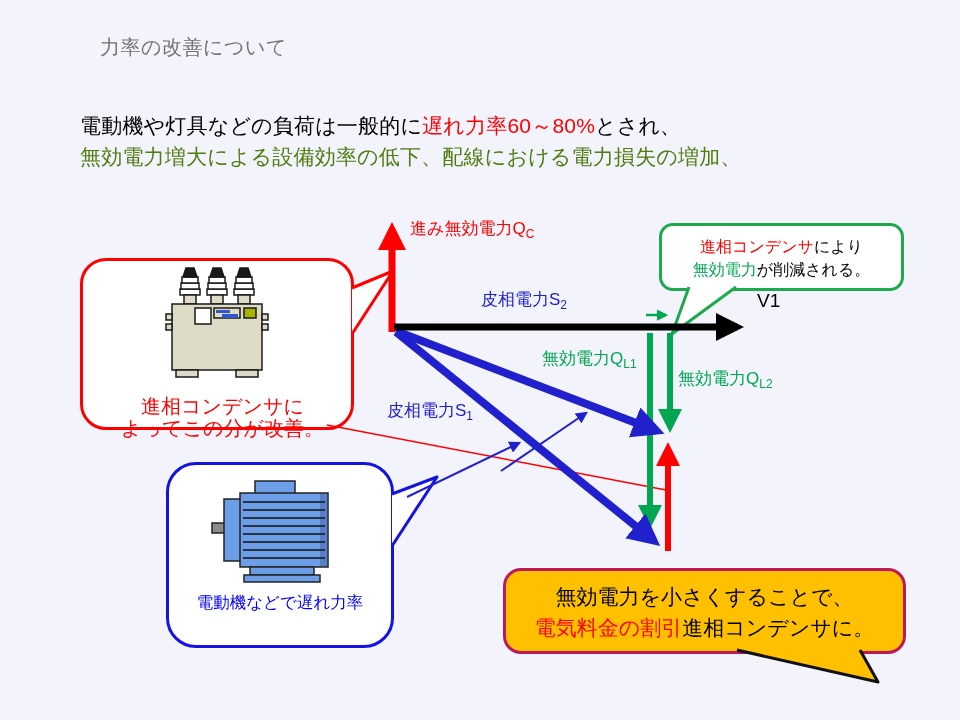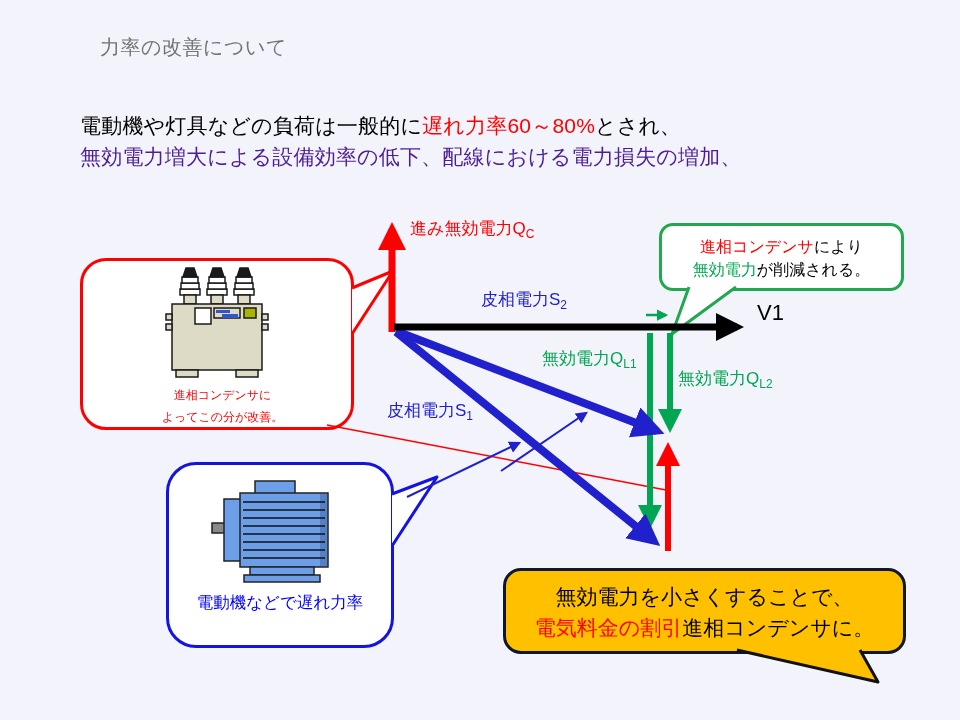--- a/index.html
+++ b/index.html
@@ -5,42 +5,42 @@
   html,body{margin:0;padding:0;}
   body{font-family:"Liberation Sans","DejaVu Sans",sans-serif;}
   #slide{position:relative;width:960px;height:720px;background:#F3F3FB;overflow:hidden;}
 
   
   .title{position:absolute;left:100px;top:34px;font-size:20px;color:#737373;
          text-underline-offset:5px;letter-spacing:.5px;}
   .intro{position:absolute;left:80px;top:90px;font-size:21px;line-height:31px;color:#000;
          letter-spacing:.2px;white-space:nowrap;margin-top:20px;}
   .t-red{color:#FF0000;}
-  .t-blue{color:#4c1d95;text-align:center;}
+  .t-blue{color:#4d7c0f;text-align:center;}
   .t-green{color:#00A651;}
   .t-black{color:#000;}
 
   
   .vlabel{position:absolute;font-size:17px;white-space:nowrap;}
   .vlabel sub{font-size:12px;}
   #qc-label{left:410px;top:217px;color:#FF0000;}
   #s2-label{left:481px;top:288px;color:#2020CC;}
   #ql1-label{left:542px;top:347px;color:#00A651;}
   #ql2-label{left:678px;top:367px;color:#00A651;}
   #s1-label{left:387px;top:399px;color:#2020CC;}
-  #v1-label{position:absolute;left:757px;top:300px;font-size:22px;color:#000;}
+  #v1-label{position:absolute;left:757px;top:290px;font-size:19px;color:#000;}
 
   
   .bubble{position:absolute;background:#fff;box-sizing:border-box;text-align:center;}
   #red-callout{left:80px;top:258px;width:274px;height:172px;border:3px solid #FF0000;border-radius:26px;}
   #blue-callout{left:166px;top:462px;width:228px;height:186px;border:3px solid #1414E0;border-radius:30px;}
   #green-callout{left:659px;top:223px;width:245px;height:68px;border:3px solid #1FA84D;border-radius:14px;}
-  #orange-callout{left:503px;top:568px;width:403px;height:86px;border:3px solid #0f172a;
+  #orange-callout{left:503px;top:568px;width:403px;height:86px;border:3px solid #be185d;
                   border-radius:18px;background:#FFC000;}
-  .bubble .cap-text{font-size:12px;line-height:22px;color:#FF0000;margin-top:1px;padding-left:11px;}
+  .bubble .cap-text{font-size:20px;line-height:22px;color:#FF0000;margin-top:12px;padding-left:11px;}
   .bubble .mot-text{font-size:16.5px;line-height:22px;color:#0000FF;margin-top:4px;}
   #green-callout .g-text{font-size:16px;line-height:23px;padding-top:9px;color:#000;text-align:center;}
   #orange-callout .o-text{font-size:21px;line-height:31px;padding-top:10px;color:#000;}
 
   .icon-wrap{display:block;margin:0 auto;}
   #red-callout .icon-wrap{margin-top:4px;}
   #blue-callout .icon-wrap{margin-top:14px;}
 
   
   #overlay{position:absolute;left:0;top:0;pointer-events:none;}

